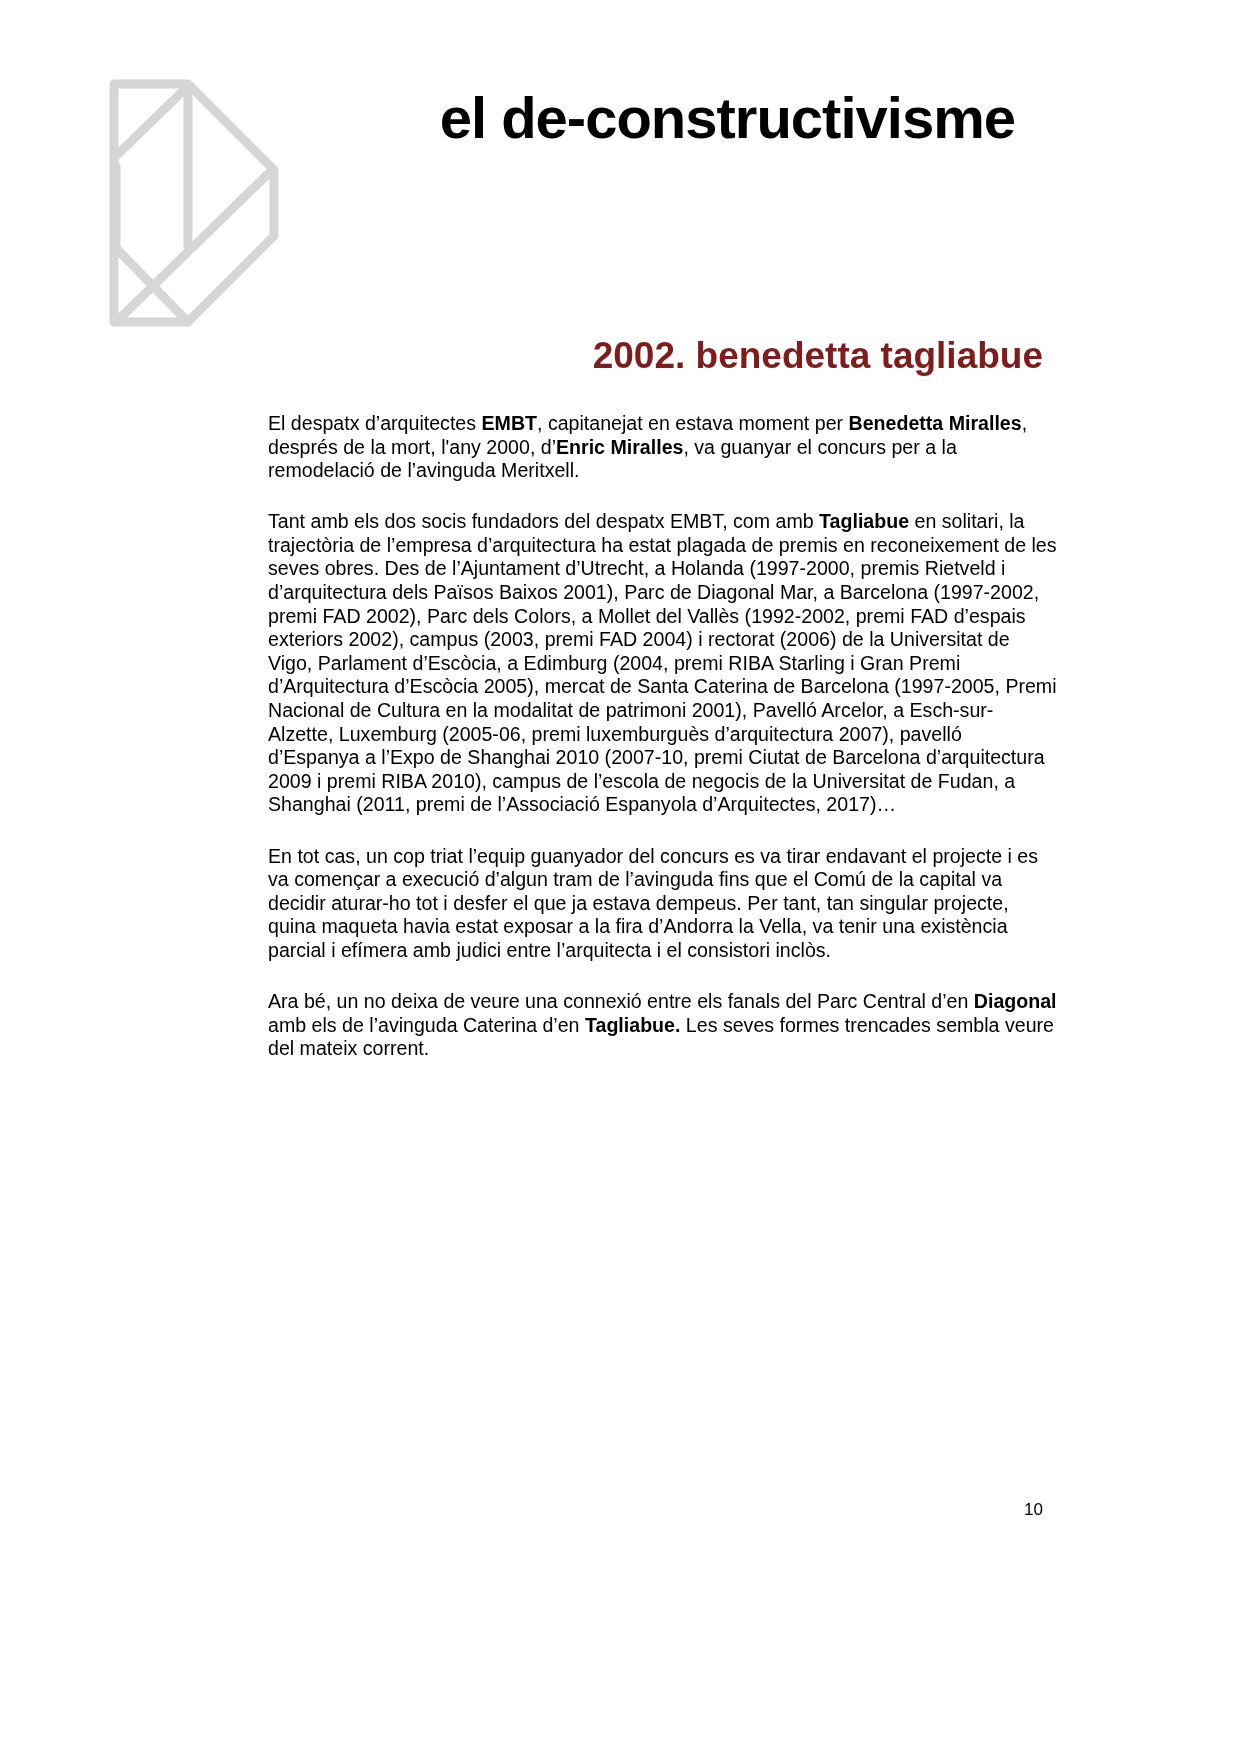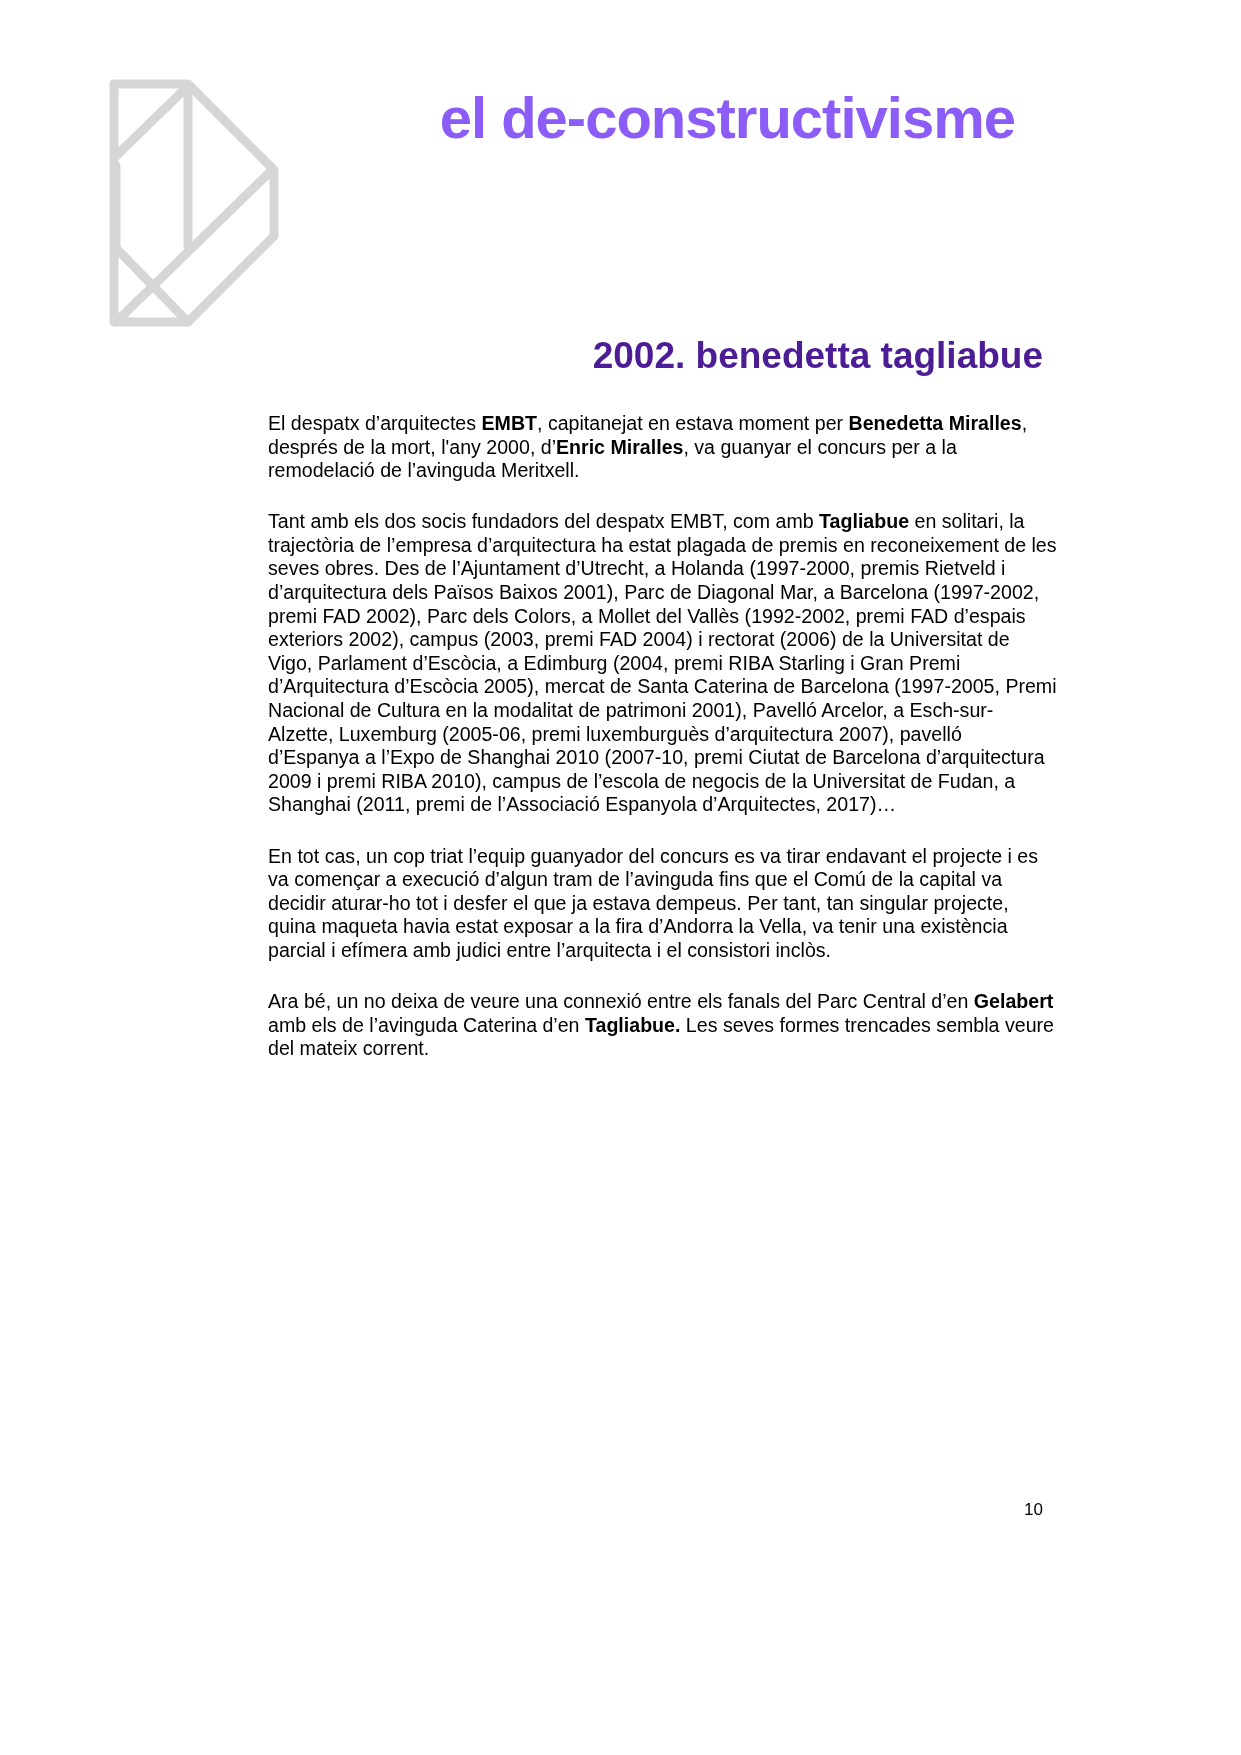--- a/index.html
+++ b/index.html
@@ -1,25 +1,25 @@
 <!DOCTYPE html>
 <html><head>
 <meta charset="utf-8">
 <style>
   html, body { margin: 0; padding: 0; background: #ffffff; }
   body { width: 1241px; height: 1755px; position: relative; overflow: hidden; }
   .logo { position: absolute; left: 108px; top: 78px; width: 172px; height: 250px; }
   .title { position: absolute; right: 226px; top: 86px; text-align: right;
            font-family: "Liberation Sans", sans-serif; font-weight: bold;
            font-size: 58px; line-height: 64px; letter-spacing: -1px; }
-  .title .l1 { color: #8b5cf6; display: block; }
+  .title .l1 { color: #000000; display: block; }
   .title .l2 { color: #ff0000; display: block; }
   .heading { position: absolute; right: 198px; top: 336px;
              font-family: "Liberation Sans", sans-serif; font-weight: bold;
-             font-size: 37px; line-height: 40px; color: #4c1d95; white-space: nowrap; }
+             font-size: 37px; line-height: 40px; color: #7f1d1d; white-space: nowrap; }
   .body { position: absolute; left: 268px; top: 412px; width: 790px;
           font-family: "Liberation Sans", sans-serif; font-size: 19.6px;
           line-height: 23.6px; color: #000000; }
   .body p { margin: 0 0 27.5px 0; }
   .body b { font-weight: bold; }
   .pagenum { position: absolute; right: 198px; top: 1484px;
              font-family: "Liberation Sans", sans-serif; font-size: 17px; color: #000; margin-top: 16px; }
 </style>
 </head>
 <body>
@@ -42,16 +42,16 @@
 <div class="title">
   <span class="l1">el de-constructivisme</span>
 </div>
 
 <div class="heading">2002. benedetta tagliabue</div>
 
 <div class="body">
   <p><span>El despatx d’arquitectes </span><b>EMBT</b><span>, capitanejat en estava moment per </span><b>Benedetta Miralles</b><span>, després de la mort, l'any 2000, d’</span><b>Enric Miralles</b><span>, va guanyar el concurs per a la remodelació de l’avinguda Meritxell.</span></p>
   <p><span>Tant amb els dos socis fundadors del despatx EMBT, com amb </span><b>Tagliabue</b><span> en solitari, la trajectòria de l’empresa d’arquitectura ha estat plagada de premis en reconeixement de les seves obres. Des de l’Ajuntament d’Utrecht, a Holanda (1997-2000, premis Rietveld i d’arquitectura dels Països Baixos 2001), Parc de Diagonal Mar, a Barcelona (1997-2002, premi FAD 2002), Parc dels Colors, a Mollet del Vallès (1992-2002, premi FAD d’espais exteriors 2002), campus (2003, premi FAD 2004) i rectorat (2006) de la Universitat de Vigo, Parlament d’Escòcia, a Edimburg (2004, premi RIBA Starling i Gran Premi d’Arquitectura d’Escòcia 2005), mercat de Santa Caterina de Barcelona (1997-2005, Premi Nacional de Cultura en la modalitat de patrimoni 2001), Pavelló Arcelor, a Esch-sur-Alzette, Luxemburg (2005-06, premi luxemburguès d’arquitectura 2007), pavelló d’Espanya a l’Expo de Shanghai 2010 (2007-10, premi Ciutat de Barcelona d’arquitectura 2009 i premi RIBA 2010), campus de l’escola de negocis de la Universitat de Fudan, a Shanghai (2011, premi de l’Associació Espanyola d’Arquitectes, 2017)…</span></p>
   <p><span>En tot cas, un cop triat l’equip guanyador del concurs es va tirar endavant el projecte i es va començar a execució d’algun tram de l’avinguda fins que el Comú de la capital va decidir aturar-ho tot i desfer el que ja estava dempeus. Per tant, tan singular projecte, quina maqueta havia estat exposar a la fira d’Andorra la Vella, va tenir una existència parcial i efímera amb judici entre l’arquitecta i el consistori inclòs.</span></p>
-  <p><span>Ara bé, un no deixa de veure una connexió entre els fanals del Parc Central d’en </span><b>Gelabert</b><span> amb els de l’avinguda Caterina d’en </span><b>Tagliabue.</b><span> Les seves formes trencades sembla veure del mateix corrent.</span></p>
+  <p><span>Ara bé, un no deixa de veure una connexió entre els fanals del Parc Central d’en </span><b>Diagonal</b><span> amb els de l’avinguda Caterina d’en </span><b>Tagliabue.</b><span> Les seves formes trencades sembla veure del mateix corrent.</span></p>
 </div>
 
 <div class="pagenum">10</div>
 
 </body></html>

